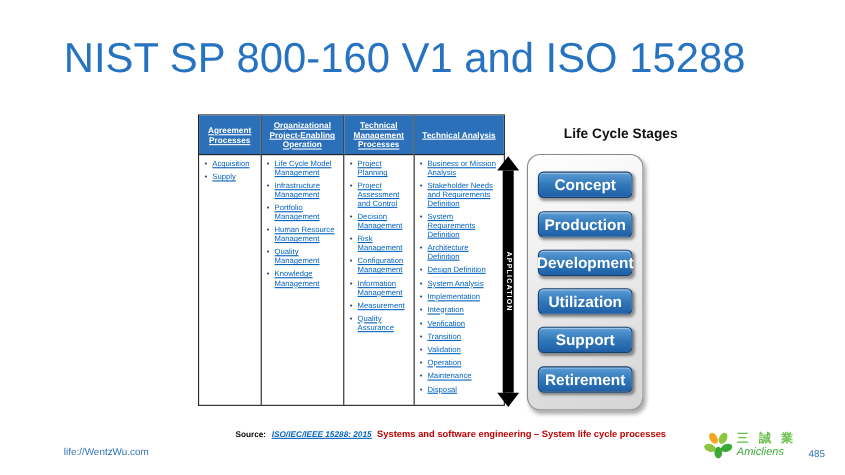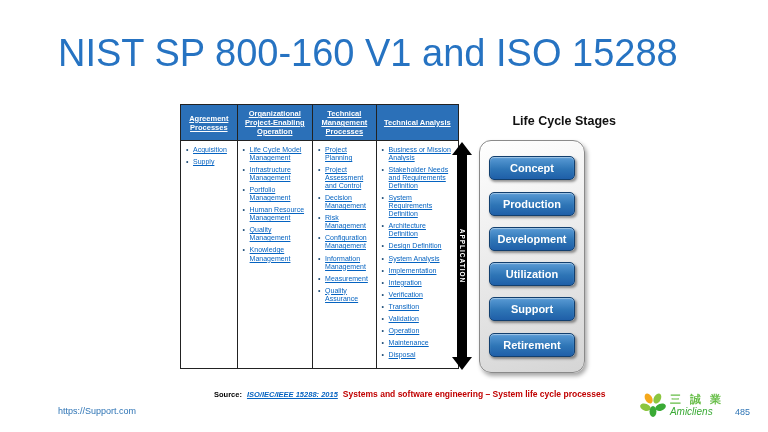--- a/index.html
+++ b/index.html
@@ -26,21 +26,21 @@
   .lc-heading { position:absolute; left:472px; top:114px; width:144px; text-align:right; font-size:12.5px; font-weight:bold; color:#111; }
 
   .app-arrow { position:absolute; left:451px; top:142px; height:228px; width:22px; display:flex; flex-direction:column; align-items:center; }
   .arrow-head { width:0; height:0; }
   .arrow-head.up   { border-left:10px solid transparent; border-right:10px solid transparent; border-bottom:13px solid #000; }
   .arrow-head.down { border-left:10px solid transparent; border-right:10px solid transparent; border-top:13px solid #000; }
   .arrow-shaft { flex:1; width:10px; background:#000; position:relative; }
   .arrow-label { position:absolute; top:50%; left:50%; transform:translate(-50%,-50%); writing-mode:vertical-rl; color:#fff; font-size:6.5px; font-weight:bold; letter-spacing:1px; white-space:nowrap; }
 
   .stage-panel { position:absolute; left:479px; top:140px; width:106px; height:233px; border:1px solid #8a8a8a; border-radius:12px; background:linear-gradient(160deg,#ffffff 0%,#ececec 45%,#d5d5d5 100%); box-shadow:2px 3px 4px rgba(0,0,0,.35); display:flex; flex-direction:column; justify-content:space-evenly; align-items:center; padding:4px 0; }
-  .stage-btn { width:86px; height:24px; border:1px solid #123f6e; border-radius:5px; background:linear-gradient(180deg,#5a9bd5 0%,#2e75b6 55%,#1f5fa8 100%); color:#fff; font-size:11px; font-weight:bold; display:flex; align-items:center; justify-content:center; box-shadow:1.5px 2px 2.5px rgba(0,0,0,.4), inset 0 1px 1px rgba(255,255,255,.45); }
+  .stage-btn { width:86px; height:24px; border:1px solid #123f6e; border-radius:5px; background:linear-gradient(180deg,#5a9bd5 0%,#2e75b6 55%,#1f5fa8 100%); color:#fff; font-size:14px; font-weight:bold; display:flex; align-items:center; justify-content:center; box-shadow:1.5px 2px 2.5px rgba(0,0,0,.4), inset 0 1px 1px rgba(255,255,255,.45); }
 
   
   .source-line { position:absolute; left:184px; top:389px; display:flex; gap:5px; align-items:baseline; white-space:nowrap;margin-left:30px; }
   .source-label { font-weight:bold; color:#000; font-size:7.5px; }
   .source-link  { color:#0563c1; text-decoration:underline; font-style:italic; font-size:7.5px; cursor:pointer;font-weight:bold; }
   .source-desc  { color:#c00000; font-weight:bold; font-size:8.5px; }
 
   
   .footer-url { position:absolute; left:58px; top:406px; font-size:9px; color:#2e74b5; text-decoration:none; cursor:pointer; }
   .page-number { position:absolute; right:18px; top:407px; font-size:9px; color:#2e74b5; }
@@ -127,21 +127,21 @@
       <div class="stage-btn">Support</div>
       <div class="stage-btn">Retirement</div>
     </div>
 
   <div class="source-line">
     <span class="source-label">Source:</span>
     <a class="source-link">ISO/IEC/IEEE 15288: 2015</a>
     <span class="source-desc">Systems and software engineering – System life cycle processes</span>
   </div>
 
-  <a class="footer-url">https://Support.com</a>
+  <a class="footer-url">life://WentzWu.com</a>
 
   <div class="logo">
     <svg width="26" height="26" viewBox="0 0 24 24">
       <ellipse cx="8" cy="6" rx="3.2" ry="5" fill="#f5a81c" transform="rotate(-30 8 6)"></ellipse>
       <ellipse cx="16" cy="6" rx="3.2" ry="5" fill="#8cc63f" transform="rotate(28 16 6)"></ellipse>
       <ellipse cx="5" cy="14" rx="3.2" ry="5" fill="#8cc63f" transform="rotate(-70 5 14)"></ellipse>
       <ellipse cx="19" cy="14" rx="3.2" ry="5" fill="#3aaa35" transform="rotate(70 19 14)"></ellipse>
       <ellipse cx="12" cy="18" rx="3.2" ry="5" fill="#3aaa35"></ellipse>
     </svg>
     <div class="logo-text">

